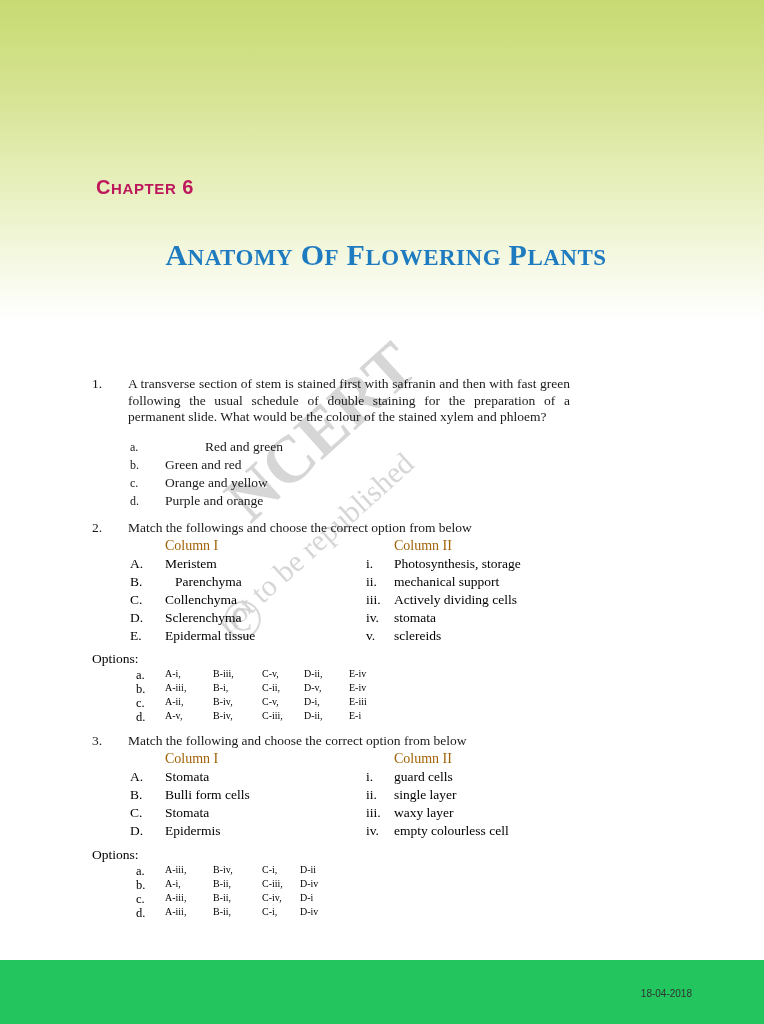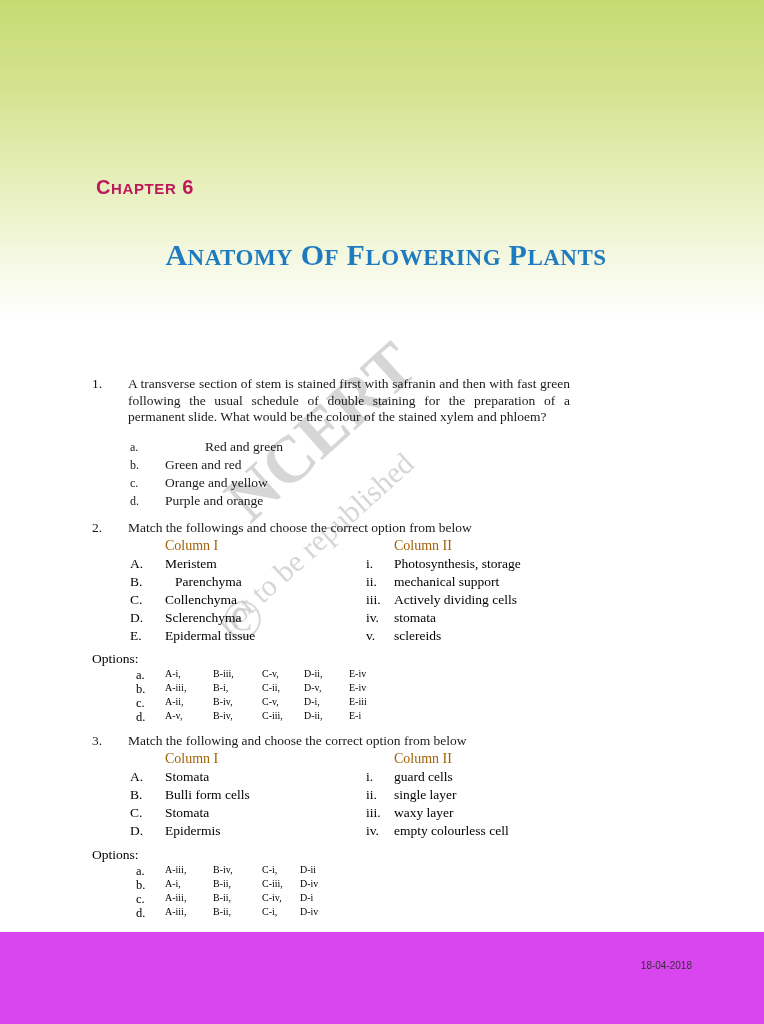--- a/index.html
+++ b/index.html
@@ -27,22 +27,22 @@
     width: 764px;
     height: 320px;
     background: linear-gradient(to bottom, #c7da72 0%, #d5e391 28%, #e6eeb8 55%, #f3f7dd 78%, #ffffff 100%);
   }
   
   .bottom-band {
     position: absolute;
     left: 0;
     bottom: 0;
     width: 764px;
-    height: 92px;
-    background: #d946ef;
+    height: 64px;
+    background: #22c55e;
   }
   .bottom-band .date {
     position: absolute;
     right: 72px;
     top: 28px;
     font-family: "Liberation Sans", sans-serif;
     font-size: 10px;
     color: #333333;
   }
   .content {

